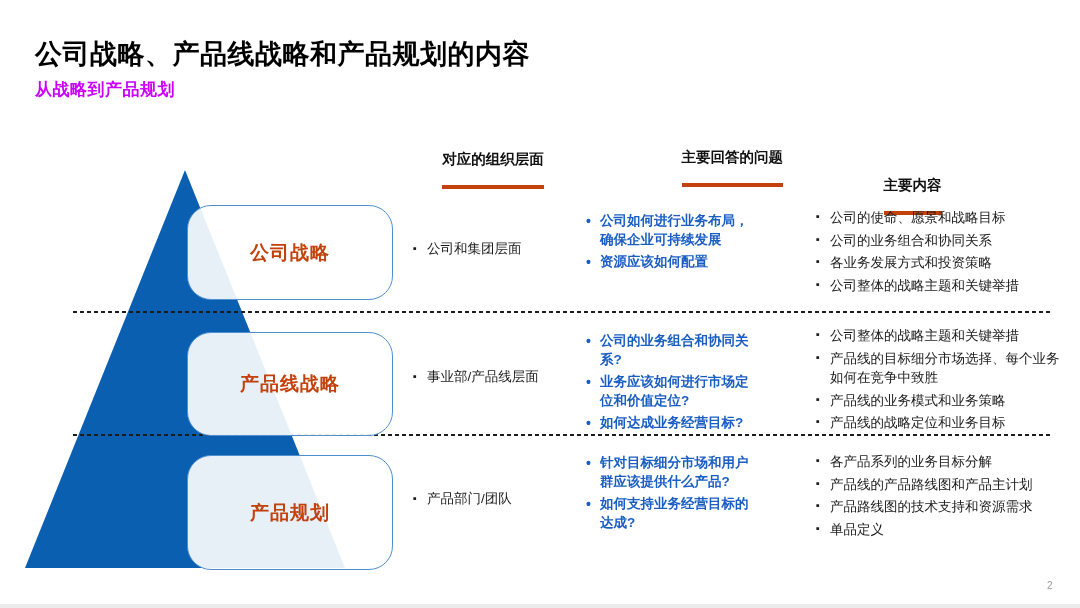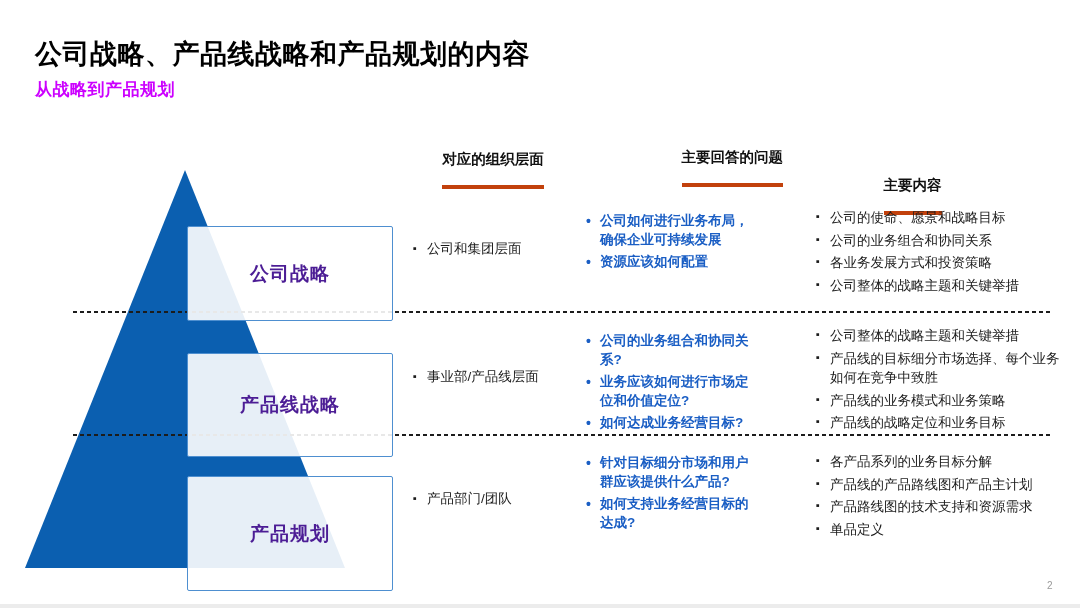--- a/index.html
+++ b/index.html
@@ -33,25 +33,24 @@
     position:absolute;left:73px;width:977px;height:2px;
     background:repeating-linear-gradient(90deg,#1c1c1c 0 4px,transparent 4px 7px);
   }
   .dash-1{top:311px;}
   .dash-2{top:434px;}
 
   
   .level-box{
     position:absolute;left:187px;width:206px;
     background:rgba(255,255,255,0.9);
-    border:1.5px solid #4E8FD0;border-radius:2px;
+    border:1.5px solid #4E8FD0;border-radius:24px;
     display:flex;align-items:center;justify-content:center;
-    font-size:19px;font-weight:bold;color:#4c1d95;letter-spacing:1px;
+    font-size:19px;font-weight:bold;color:#c2410c;letter-spacing:1px;
     box-sizing:border-box;
-    margin-top:21px;
   }
   .box-1{top:205px;height:95px;}
   .box-2{top:332px;height:104px;}
   .box-3{top:455px;height:115px;}
 
   
   .col-header{
     position:absolute;text-align:center;font-size:14.5px;font-weight:bold;color:#111;
   }
   .col-header span{border-bottom:4px solid #c2410c;padding-bottom:18px;}

